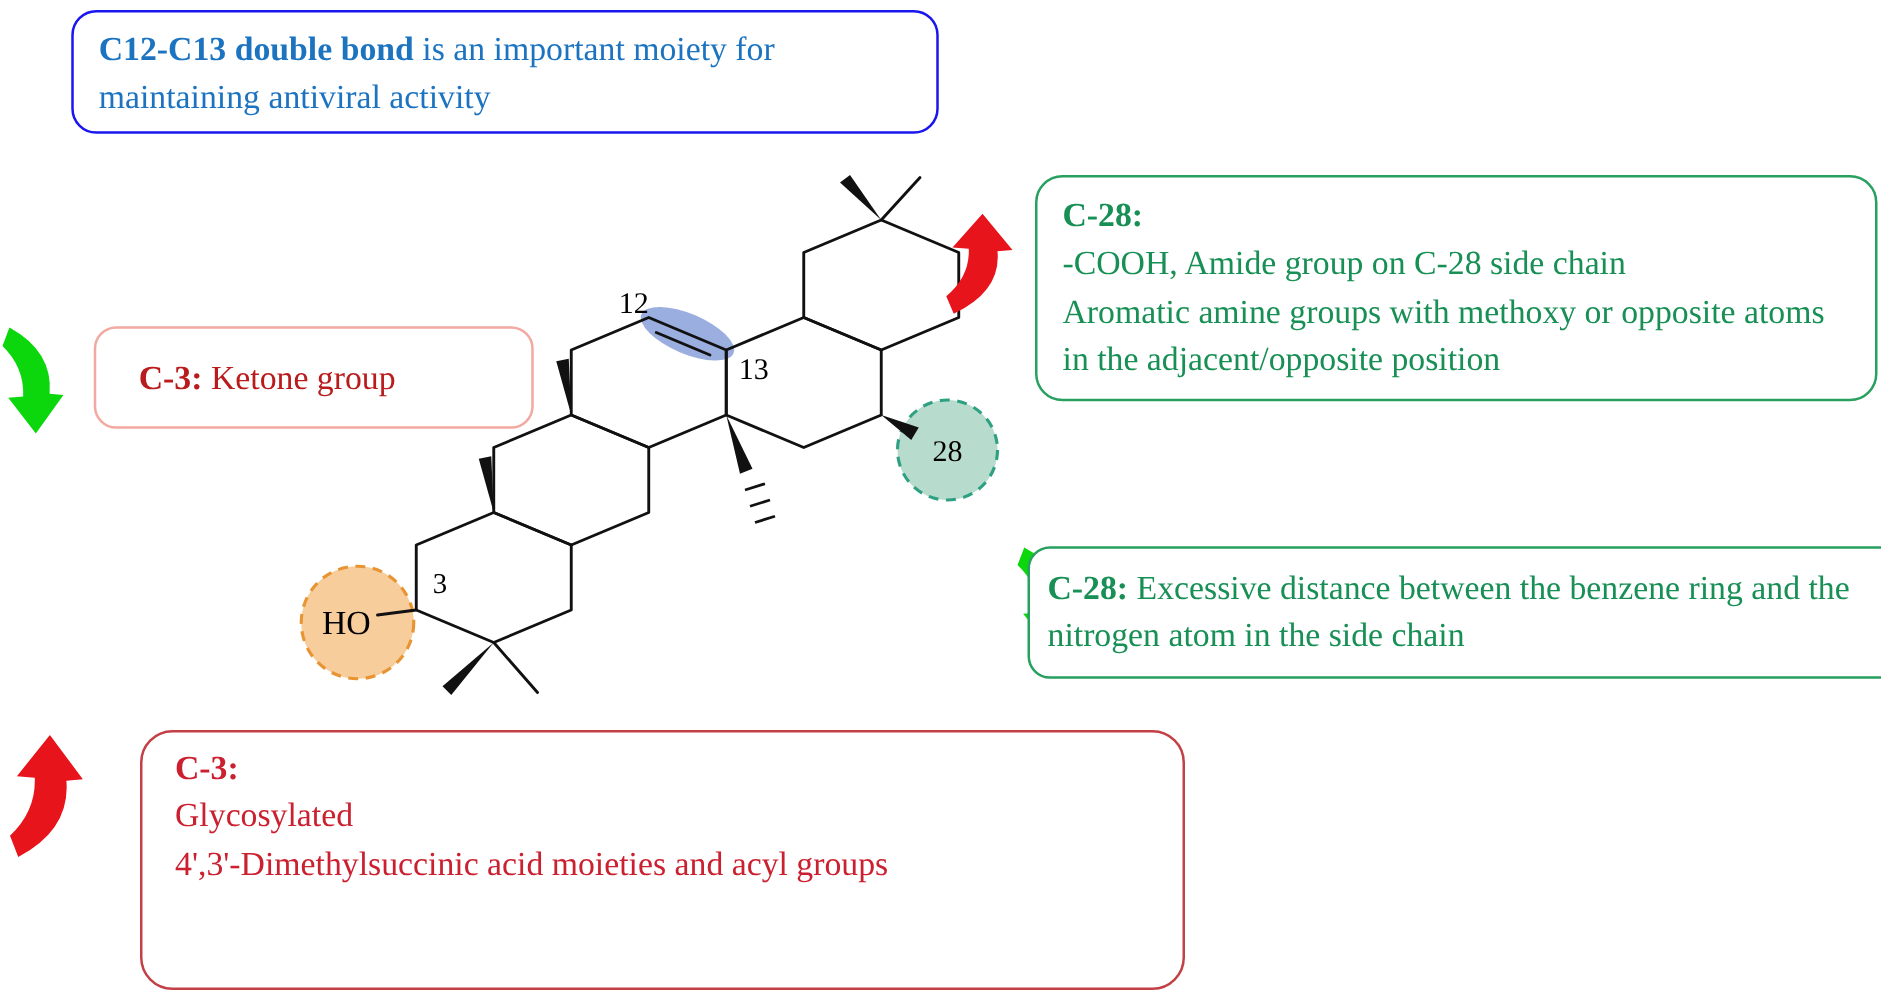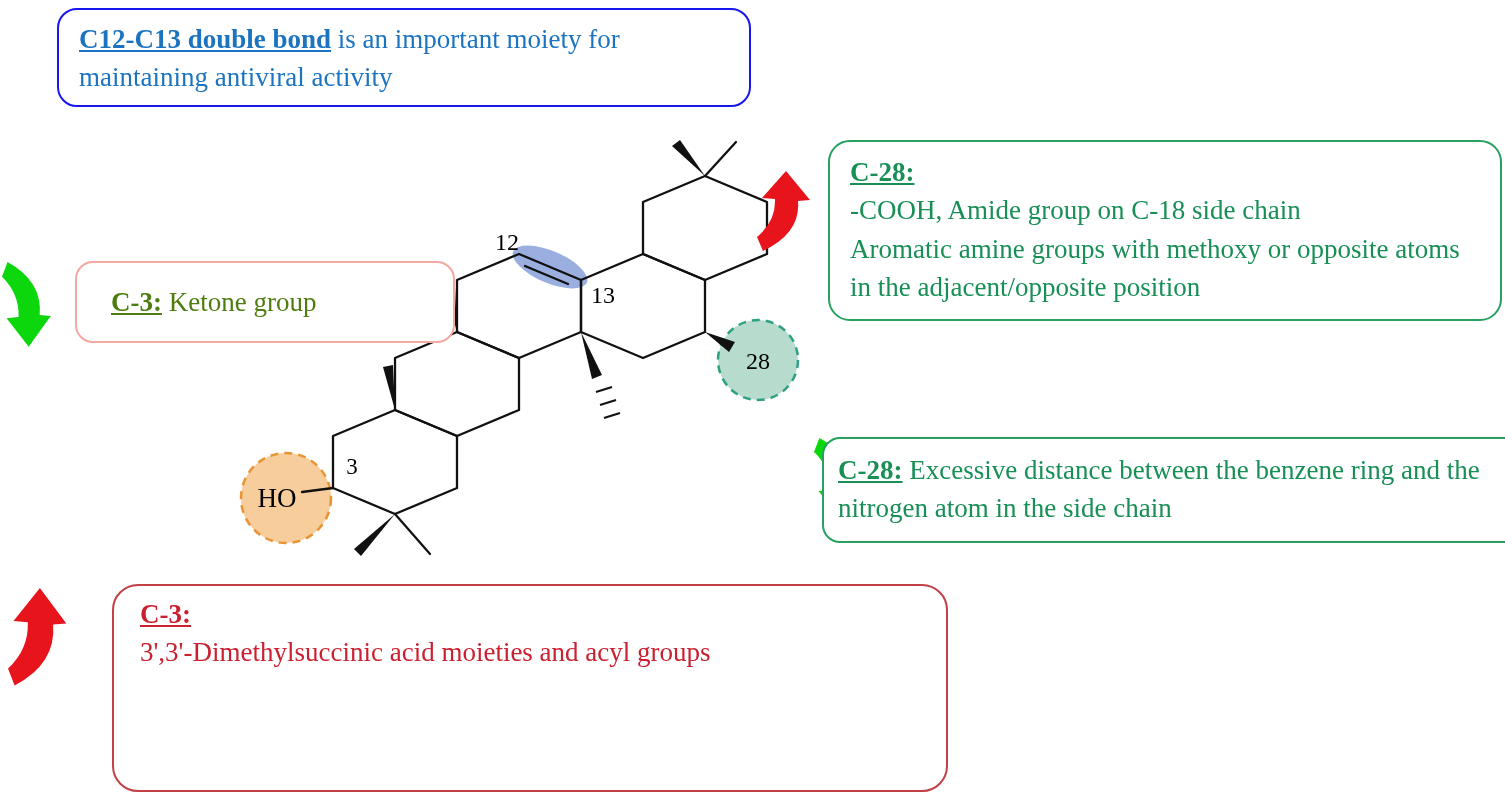--- a/index.html
+++ b/index.html
@@ -10,31 +10,31 @@
     overflow:hidden;
     font-family:"Liberation Serif",serif;
   }
   .layer{position:absolute;left:0;top:0;}
   .note{
     position:absolute;
     box-sizing:border-box;
     background:#ffffff;
     font:27px/1.42 "Liberation Serif",serif;
   }
-  .b{font-weight:bold;text-decoration:underline;}
+  .b{font-weight:bold;}
   .pre{white-space:pre-wrap;}
   .note-blue{
     left:57px;top:8px;width:694px;height:99px;
     border:2px solid #1a16f0;border-radius:20px;
     color:#1c74c0;padding:10px 20px;
   }
   .note-ketone{
-    left:75px;top:261px;width:380px;height:82px;
+    left:75px;top:261px;width:352px;height:82px;
     border:2px solid #f2a9a1;border-radius:18px;
-    color:#4d7c0f;padding:0 0 0 34px;
+    color:#b91c1c;padding:0 0 0 34px;
     display:flex;align-items:center;
   }
   .note-c28a{
     left:828px;top:140px;width:674px;height:181px;
     border:2px solid #27a060;border-radius:22px;
     color:#178f55;padding:11px 20px;
   }
   .note-c28b{
     left:822px;top:437px;width:734px;height:106px;
     border:2px solid #27a060;border-radius:18px;
@@ -103,26 +103,27 @@
   <div class="note note-blue">
     <span class="b">C12-C13 double bond</span><span> is an important moiety for maintaining antiviral activity</span>
   </div>
 
   <div class="note note-ketone">
     <span><span class="b">C-3:</span><span> Ketone group</span></span>
   </div>
 
   <div class="note note-c28a">
     <div class="b">C-28:</div>
-    <div class="pre">-COOH, Amide group on C-18 side chain</div>
+    <div class="pre">-COOH, Amide group on C-28 side chain</div>
     <div class="pre">Aromatic amine groups with methoxy or opposite atoms in the adjacent/opposite position</div>
   </div>
 
   <div class="note note-c28b">
     <span class="b">C-28:</span><span> Excessive distance between the benzene ring and the nitrogen atom in the side chain</span>
   </div>
 
   <div class="note note-c3b">
     <div class="b">C-3:</div>
-    <div class="pre">3',3'-Dimethylsuccinic acid moieties and acyl groups</div>
+    <div class="pre">Glycosylated</div>
+    <div class="pre">4',3'-Dimethylsuccinic acid moieties and acyl groups</div>
   </div>
 
 </div>
 
 </body></html>

